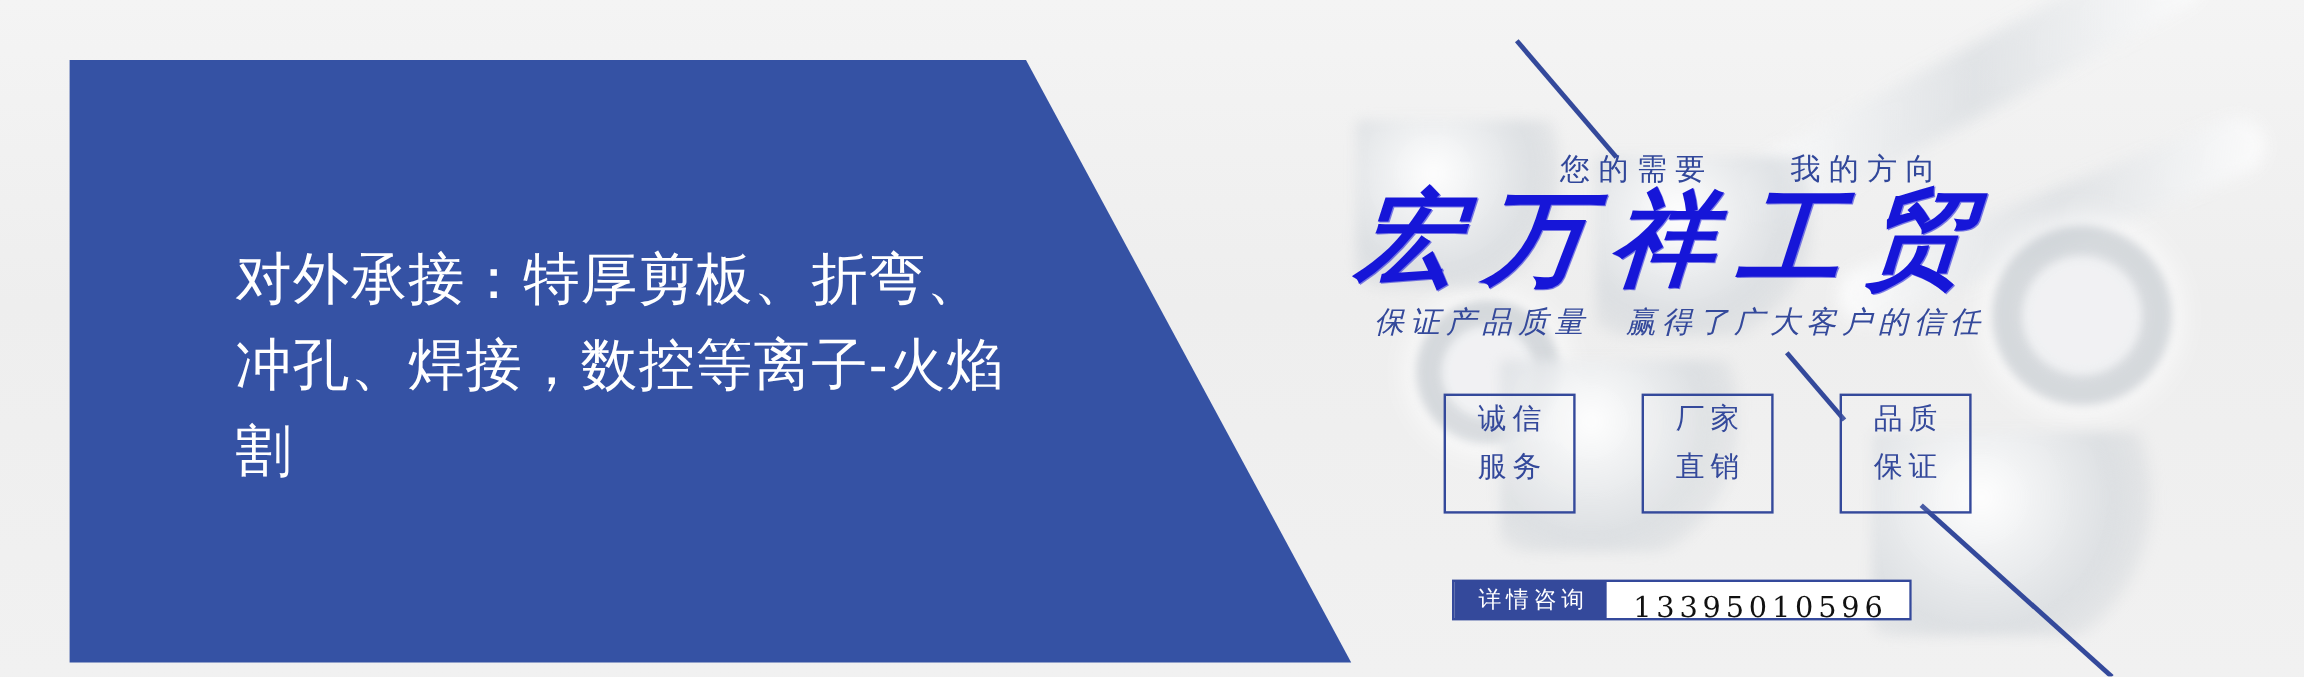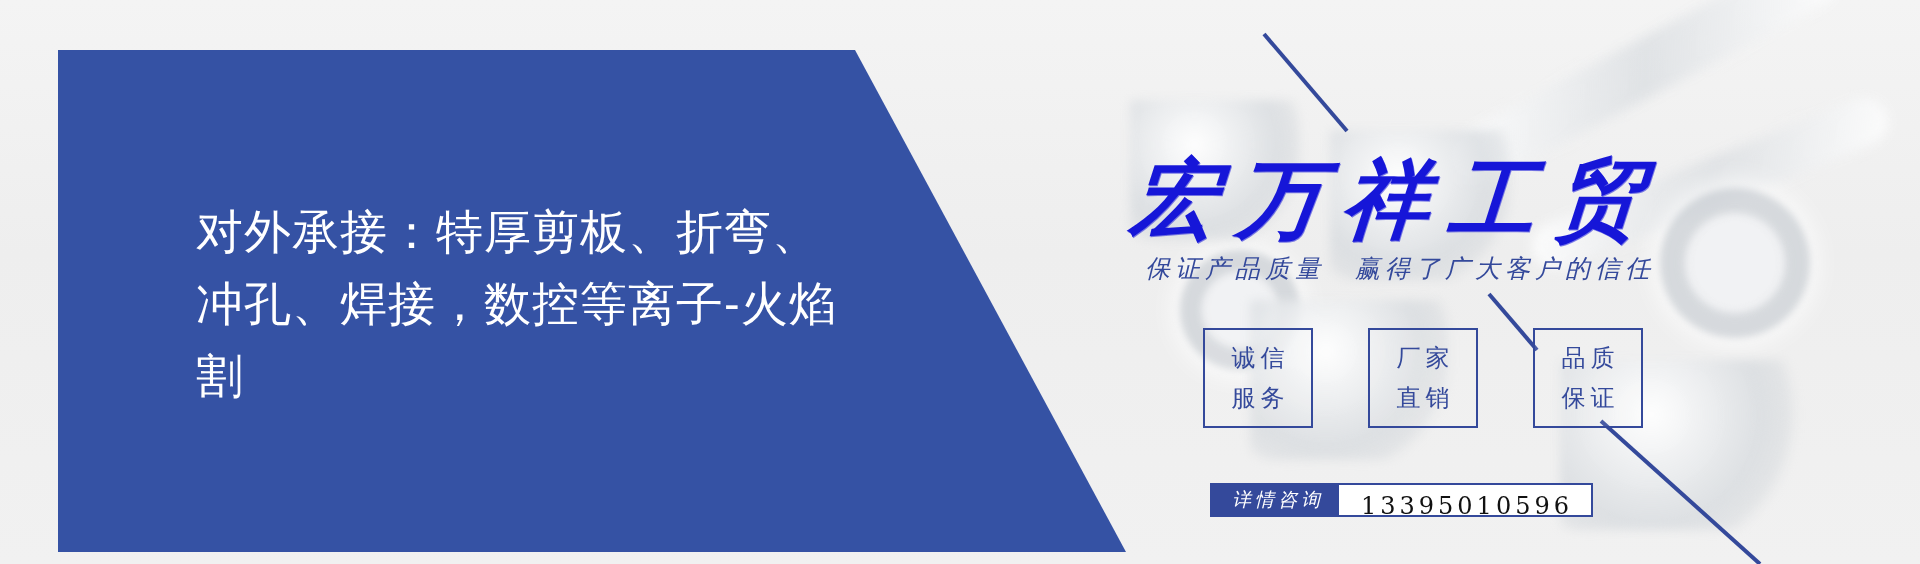--- a/index.html
+++ b/index.html
@@ -87,42 +87,42 @@
 
   
   .boxRow{
     position:absolute;left:143px;top:328px;
     display:flex;gap:55px;
   }
   .featBox{
     width:106px;height:96px;
     border:2px solid #34499b;
     display:flex;flex-direction:column;
-    align-items:center;justify-content:center;
+    align-items:center;justify-content:flex-start;
     color:#34499b;
     font-size:24px;
     line-height:40px;
     letter-spacing:5px;
     background:rgba(255,255,255,.10);
   }
   .featBox span{display:block;padding-left:5px;}
 
   
   .phoneBar{
     position:absolute;left:150px;top:483px;
     display:flex;align-items:stretch;
     border:2px solid #34499b;
     height:34px;
     box-sizing:border-box;
   }
   .phoneLabel{
     background:#34499b;color:#ffffff;
     font-size:19px;letter-spacing:4px;
     padding:0 15px 0 20px;
-    display:flex;align-items:center;font-style:italic;
+    display:flex;align-items:center;
   }
   .phoneNumber{
     background:#ffffff;color:#111111;
     font-size:24px;letter-spacing:4px;
     padding:12px 18px 0 22px;
     display:flex;align-items:center;
     font-family:"DejaVu Serif","Liberation Serif",serif;
   }
 
   
@@ -152,20 +152,21 @@
   <div id="leftPanelText">对外承接：特厚剪板、折弯、冲孔、焊接，数控等离子-火焰割</div>
 
   <svg class="diag" style="left:0;top:0;" width="1920" height="564">
     <line x1="1264" y1="34" x2="1347" y2="131" stroke="#34499b" stroke-width="4"></line>
     <line x1="1489" y1="294" x2="1537" y2="350" stroke="#34499b" stroke-width="4"></line>
     <line x1="1601" y1="421" x2="1760" y2="564" stroke="#34499b" stroke-width="4"></line>
   </svg>
 
   <div id="logoArea">
 
+    <div class="topTagline">您的需要　　我的方向</div>
 
     <div class="brand">宏万祥工贸</div>
 
     <div class="subTagline">保证产品质量　赢得了广大客户的信任</div>
 
     <div class="boxRow">
       <div class="featBox">
         <span>诚信</span>
         <span>服务</span>
       </div>

